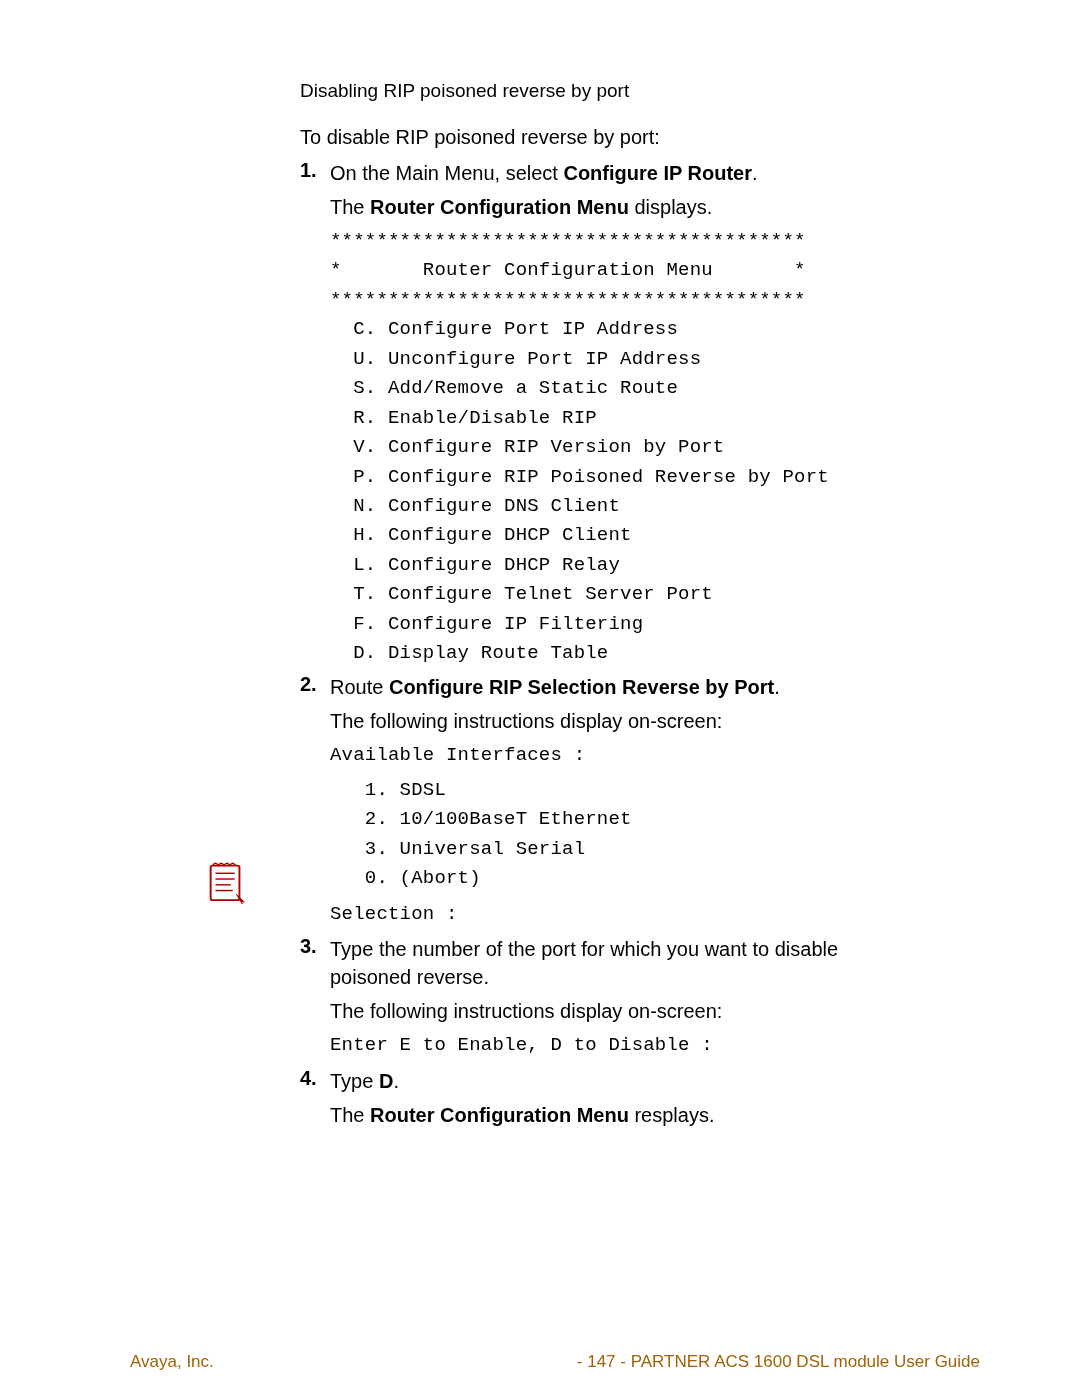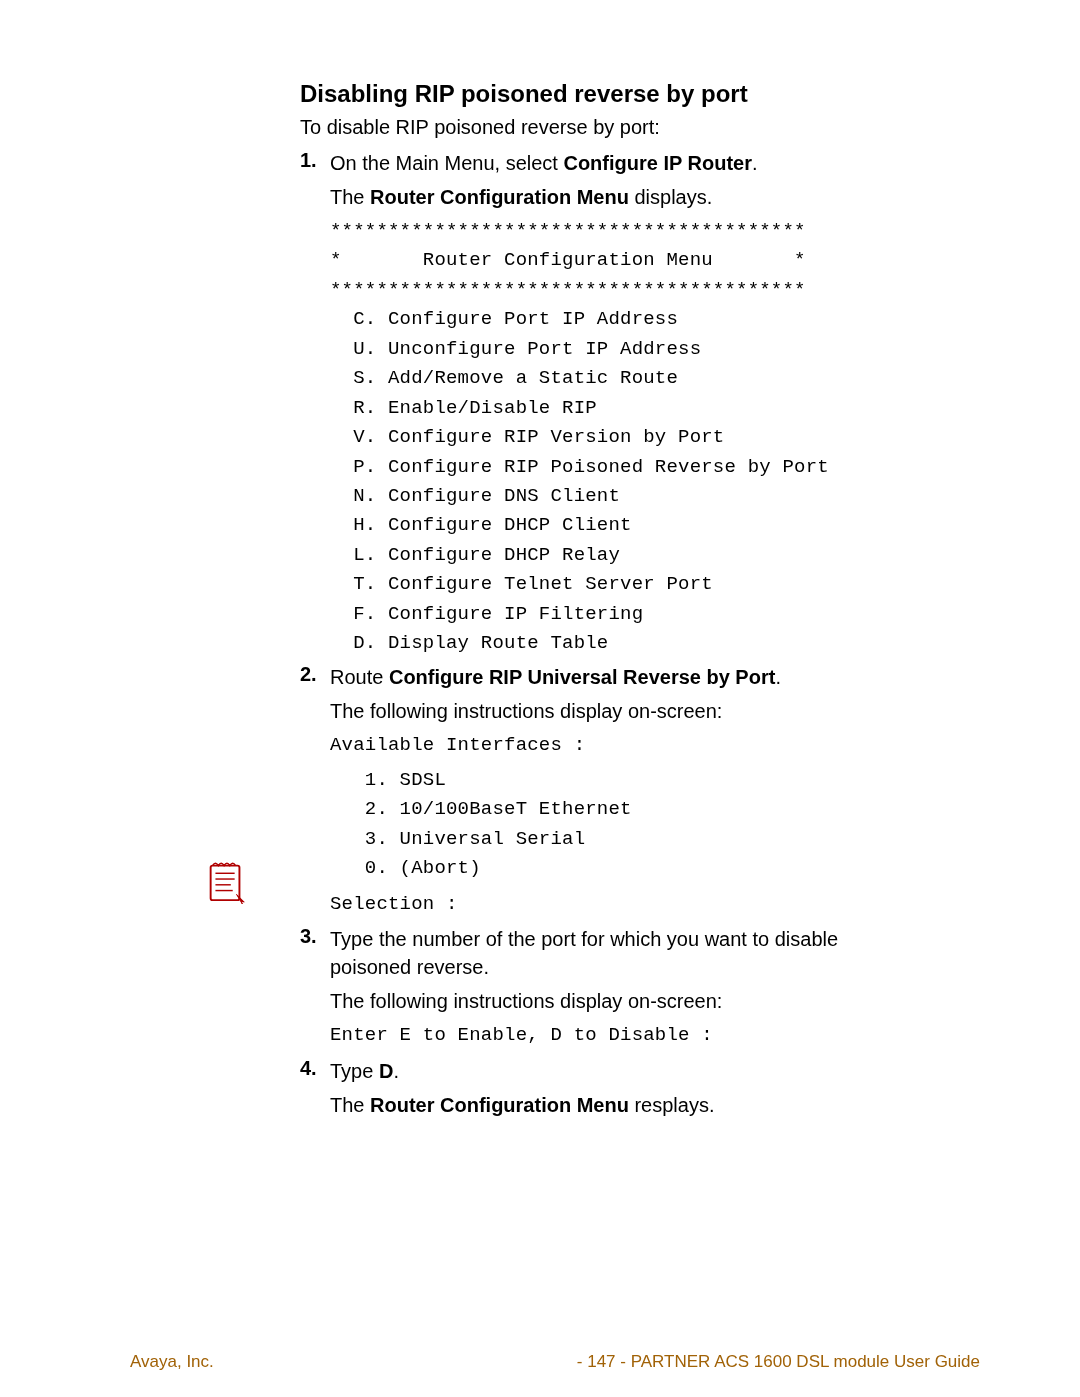--- a/index.html
+++ b/index.html
@@ -13,23 +13,23 @@
   .page {
     padding: 80px 100px 40px 130px;
     position: relative;
     min-height: 1280px;
   }
   .content {
     margin-left: 170px;
     max-width: 580px;
   }
   .section-heading {
-    font-size: 24px;
-    font-weight: bold;
-    margin-bottom: 8px;
+    font-size: 19px;
+    font-weight: normal;
+    margin-bottom: 24px;
   }
   .intro-text {
     font-size: 20px;
     margin-bottom: 10px;
   }
   .step {
     position: relative;
     margin-bottom: 4px;
   }
   .step-number {
@@ -121,21 +121,21 @@
           </div>
         </div>
       </div>
     </div>
 
     <div class="step-wrap">
       <div class="step">
         <span class="step-number">2.</span>
         <div class="step-body">
           <p>
-            <span>Route </span><span class="bold">Configure RIP Universal Reverse by Port</span><span>.</span>
+            <span>Route </span><span class="bold">Configure RIP Selection Reverse by Port</span><span>.</span>
           </p>
           <p>The following instructions display on-screen:</p>
           <div class="mono">Available Interfaces :</div>
           <div class="menu-block">
             <div class="mono">   1. SDSL</div>
             <div class="mono">   2. 10/100BaseT Ethernet</div>
             <div class="mono">   3. Universal Serial</div>
             <div class="mono">   0. (Abort)</div>
           </div>
           <div class="mono">Selection :</div>

